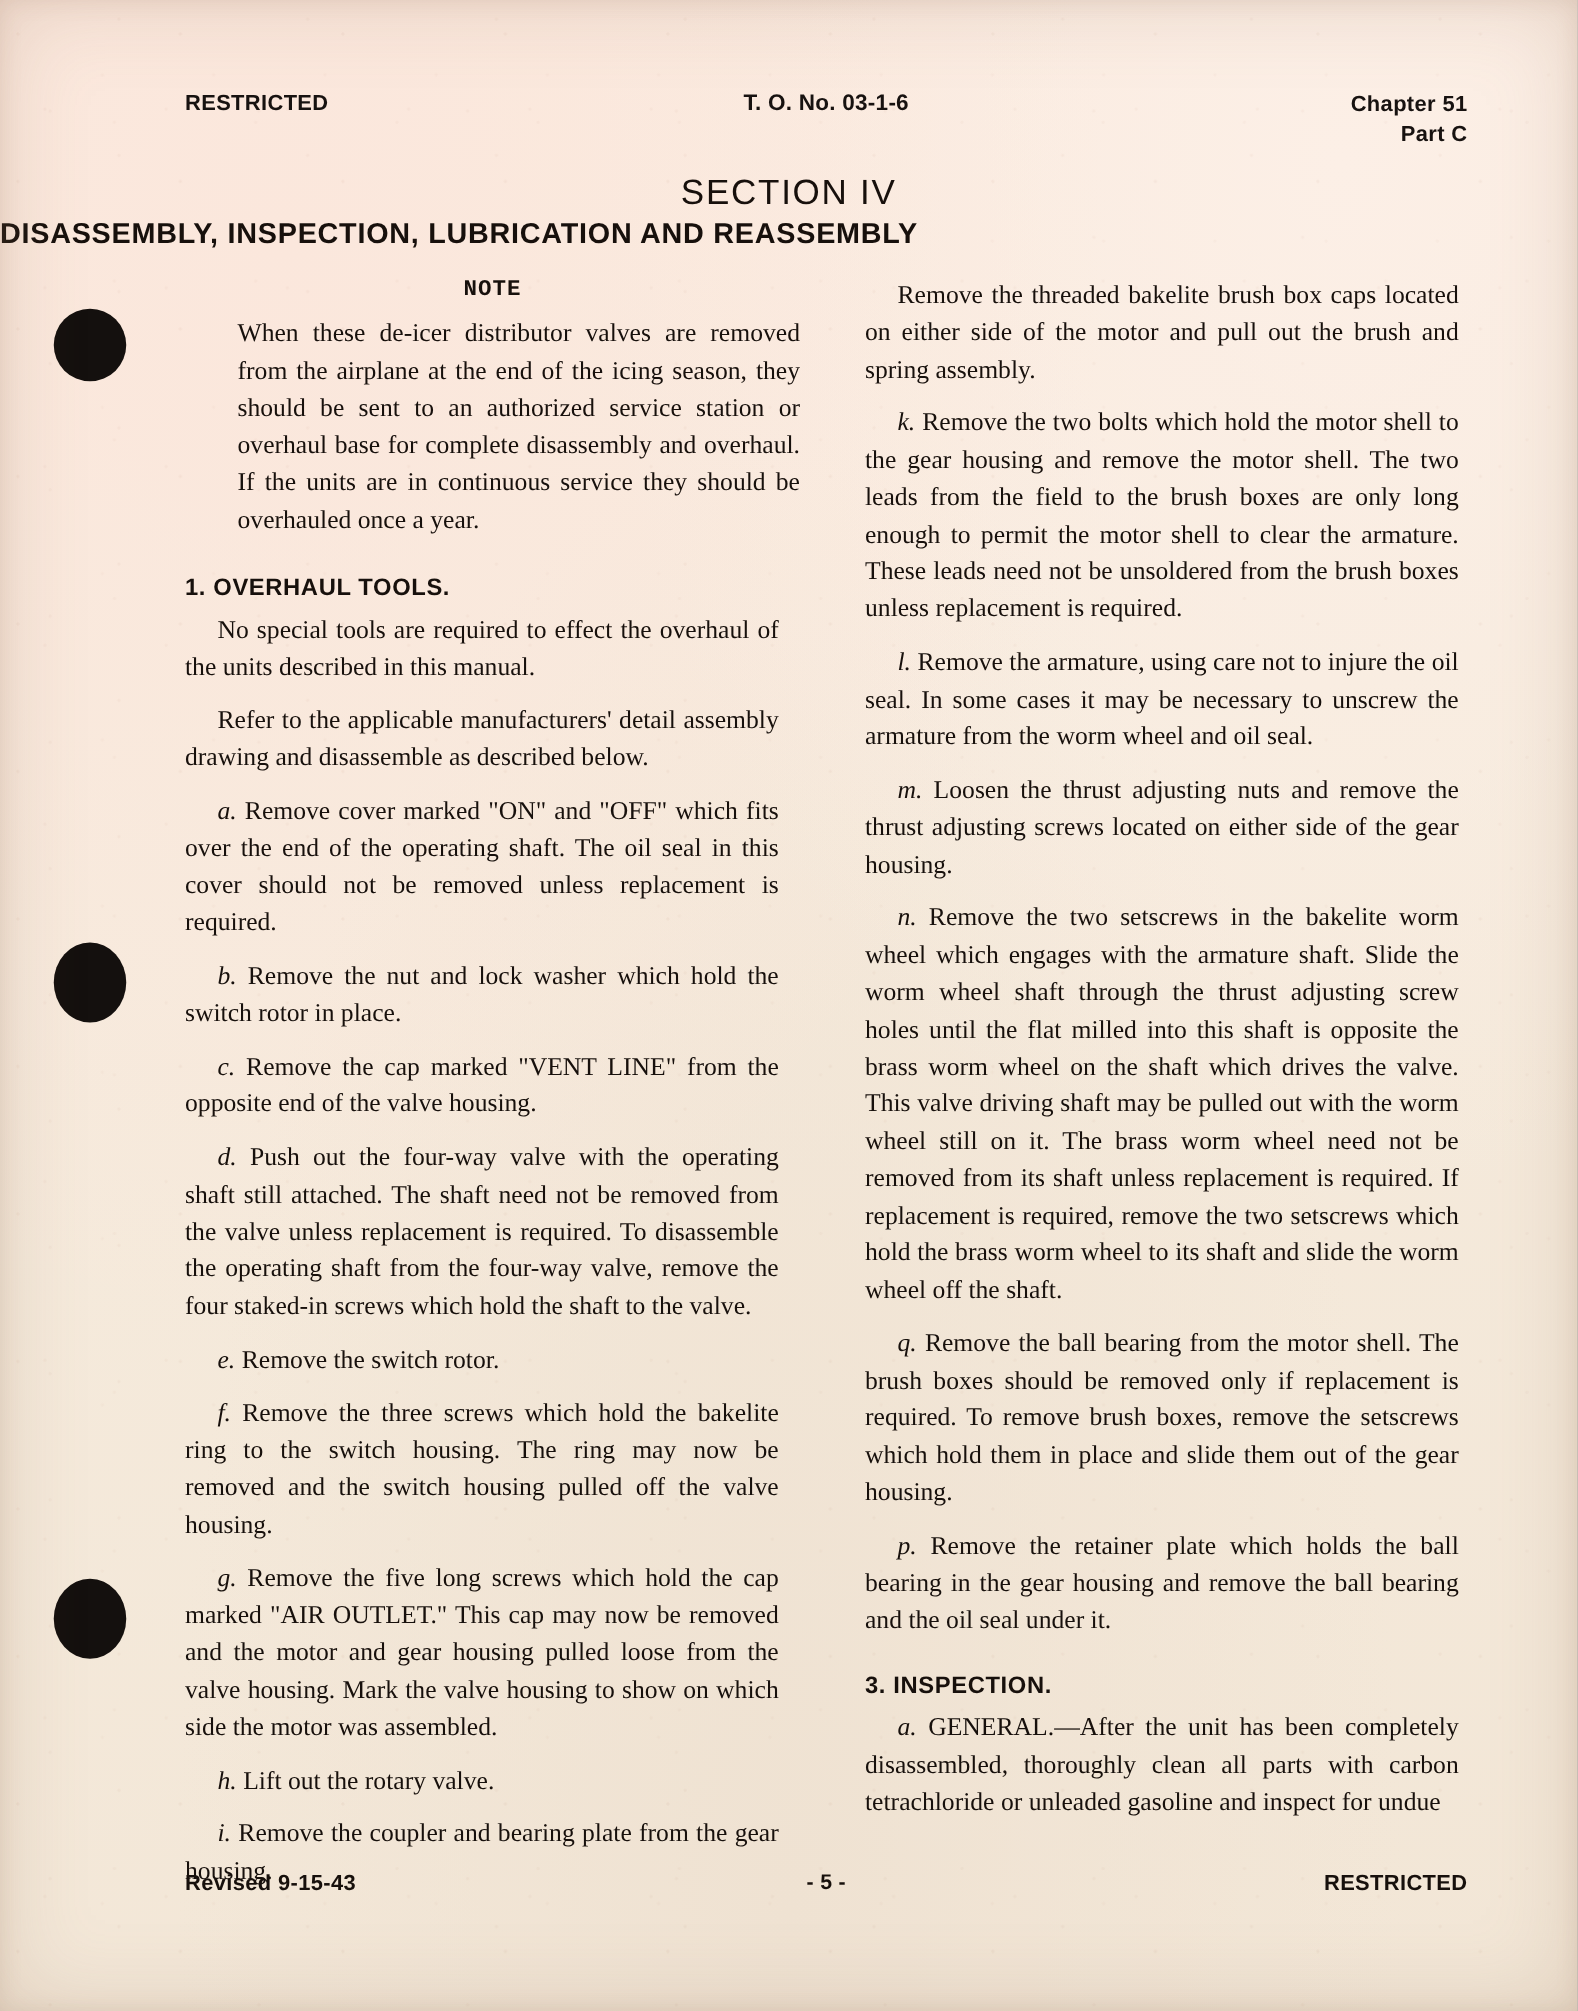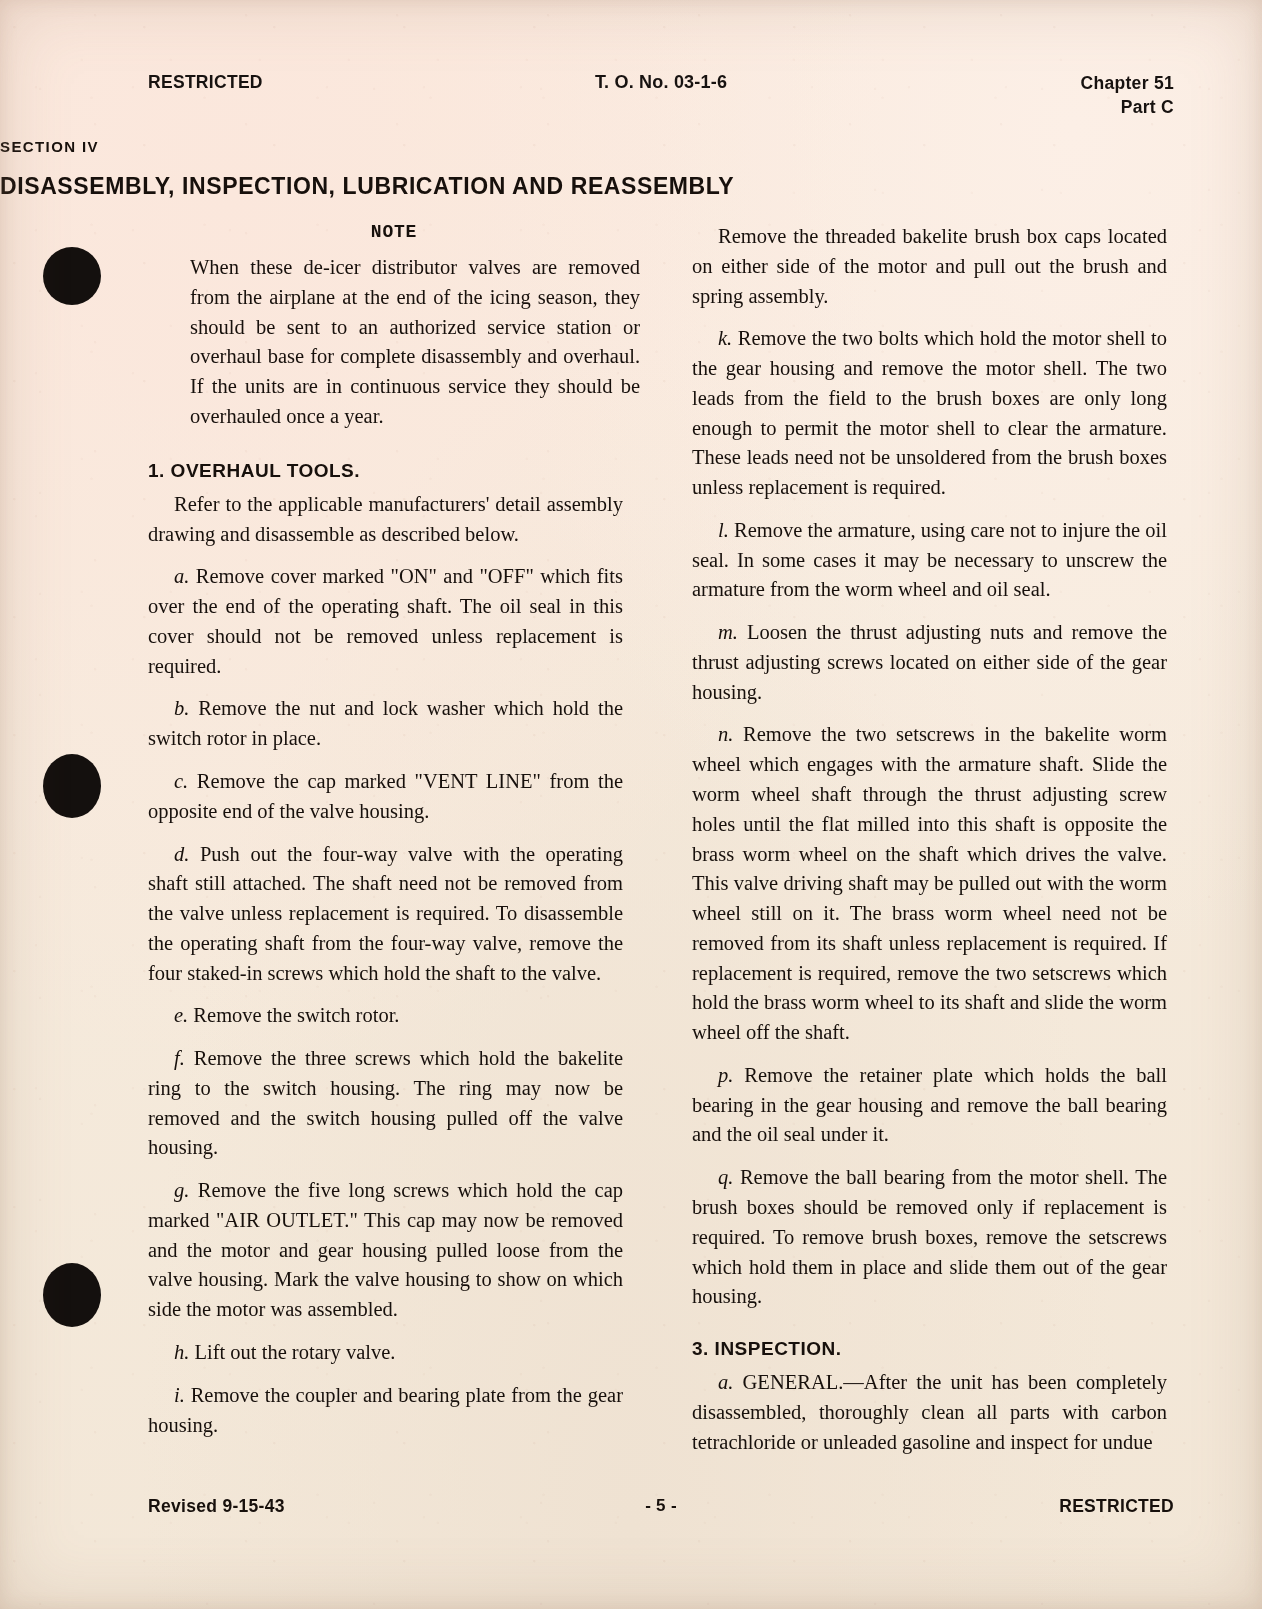--- a/index.html
+++ b/index.html
@@ -85,24 +85,24 @@
     line-height: 1.35;
     position: relative;
     z-index: 2;
   }
 
   
   .section-title {
     position: absolute;
     top: 138px;
     left: 0; right: 0;
-    text-align: left;
-    font-family: "Liberation Sans", sans-serif;
-    font-weight: bold;
-    font-size: 15px;
+    text-align: center;
+    font-family: "Liberation Sans", sans-serif;
+    font-weight: normal;
+    font-size: 28px;
     letter-spacing: 1.4px;
   }
   .section-subtitle {
     position: absolute;
     top: 173px;
     left: 0; right: 0;
     text-align: left;
     font-family: "Liberation Sans", sans-serif;
     font-weight: bold;
     font-size: 23px;
@@ -205,20 +205,21 @@
   <div class="section-title">SECTION IV</div>
   <div class="section-subtitle">DISASSEMBLY, INSPECTION, LUBRICATION AND REASSEMBLY</div>
 
   <div class="columns">
 
     <div class="col">
       <div class="note-head">NOTE</div>
       <p class="note-body">When these de-icer distributor valves are removed from the airplane at the end of the icing season, they should be sent to an authorized service station or overhaul base for complete disassembly and overhaul. If the units are in continuous service they should be overhauled once a year.</p>
 
       <h2 class="num-head">1. OVERHAUL TOOLS.</h2>
+      <p class="para">No special tools are required to effect the overhaul of the units described in this manual.</p>
 
       <p class="para">Refer to the applicable manufacturers' detail assembly drawing and disassemble as described below.</p>
 
       <p class="para"><span class="lbl">a.</span> <span>Remove cover marked "ON" and "OFF" which fits over the end of the operating shaft. The oil seal in this cover should not be removed unless replacement is required.</span></p>
       <p class="para"><span class="lbl">b.</span> <span>Remove the nut and lock washer which hold the switch rotor in place.</span></p>
       <p class="para"><span class="lbl">c.</span> <span>Remove the cap marked "VENT LINE" from the opposite end of the valve housing.</span></p>
       <p class="para"><span class="lbl">d.</span> <span>Push out the four-way valve with the operating shaft still attached. The shaft need not be removed from the valve unless replacement is required. To disassemble the operating shaft from the four-way valve, remove the four staked-in screws which hold the shaft to the valve.</span></p>
       <p class="para"><span class="lbl">e.</span> <span>Remove the switch rotor.</span></p>
       <p class="para"><span class="lbl">f.</span> <span>Remove the three screws which hold the bakelite ring to the switch housing. The ring may now be removed and the switch housing pulled off the valve housing.</span></p>
       <p class="para"><span class="lbl">g.</span> <span>Remove the five long screws which hold the cap marked "AIR OUTLET." This cap may now be removed and the motor and gear housing pulled loose from the valve housing. Mark the valve housing to show on which side the motor was assembled.</span></p>
@@ -226,22 +227,22 @@
       <p class="para"><span class="lbl">i.</span> <span>Remove the coupler and bearing plate from the gear housing.</span></p>
     </div>
 
     <div class="col">
       <p class="para">Remove the threaded bakelite brush box caps located on either side of the motor and pull out the brush and spring assembly.</p>
 
       <p class="para"><span class="lbl">k.</span> <span>Remove the two bolts which hold the motor shell to the gear housing and remove the motor shell. The two leads from the field to the brush boxes are only long enough to permit the motor shell to clear the armature. These leads need not be unsoldered from the brush boxes unless replacement is required.</span></p>
       <p class="para"><span class="lbl">l.</span> <span>Remove the armature, using care not to injure the oil seal. In some cases it may be necessary to unscrew the armature from the worm wheel and oil seal.</span></p>
       <p class="para"><span class="lbl">m.</span> <span>Loosen the thrust adjusting nuts and remove the thrust adjusting screws located on either side of the gear housing.</span></p>
       <p class="para"><span class="lbl">n.</span> <span>Remove the two setscrews in the bakelite worm wheel which engages with the armature shaft. Slide the worm wheel shaft through the thrust adjusting screw holes until the flat milled into this shaft is opposite the brass worm wheel on the shaft which drives the valve. This valve driving shaft may be pulled out with the worm wheel still on it. The brass worm wheel need not be removed from its shaft unless replacement is required. If replacement is required, remove the two setscrews which hold the brass worm wheel to its shaft and slide the worm wheel off the shaft.</span></p>
+      <p class="para"><span class="lbl">q.</span> <span>Remove the ball bearing from the motor shell. The brush boxes should be removed only if replacement is required. To remove brush boxes, remove the setscrews which hold them in place and slide them out of the gear housing.</span></p>
       <p class="para"><span class="lbl">p.</span> <span>Remove the retainer plate which holds the ball bearing in the gear housing and remove the ball bearing and the oil seal under it.</span></p>
-      <p class="para"><span class="lbl">q.</span> <span>Remove the ball bearing from the motor shell. The brush boxes should be removed only if replacement is required. To remove brush boxes, remove the setscrews which hold them in place and slide them out of the gear housing.</span></p>
 
       <h2 class="num-head tight">3. INSPECTION.</h2>
       <p class="para"><span class="lbl">a.</span> <span>GENERAL.—After the unit has been completely disassembled, thoroughly clean all parts with carbon tetrachloride or unleaded gasoline and inspect for undue</span></p>
     </div>
 
   </div>
 
   <div class="footer">
     <div>Revised 9-15-43</div>
     <div class="ftr-center">- 5 -</div>

